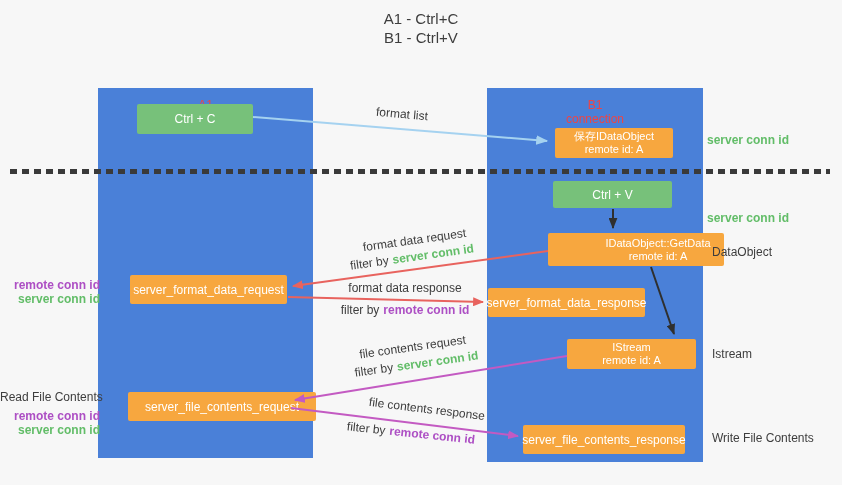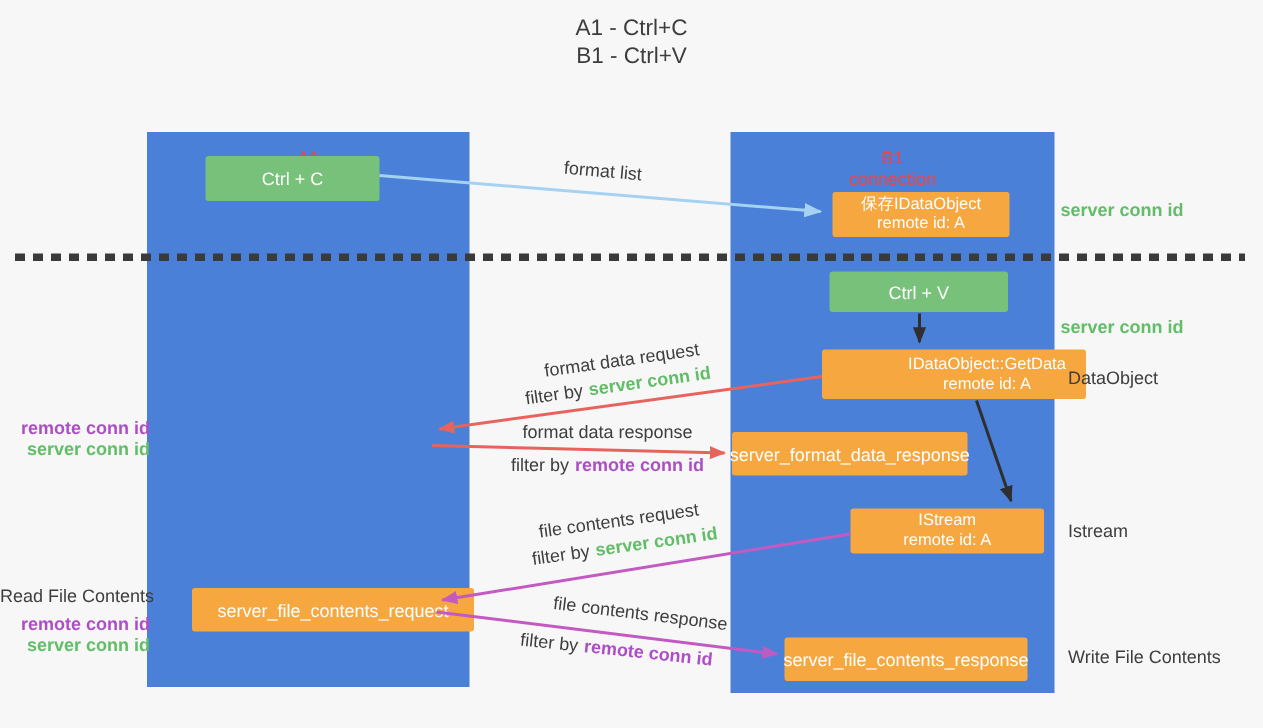--- a/index.html
+++ b/index.html
@@ -66,20 +66,23 @@
 
   <div class="node green" style="left:553px; top:181px; width:119px; height:27px;justify-content:center;">
     <div>Ctrl + V</div>
   </div>
 
   <div class="node orange two" style="left:548px; top:233px; width:132px; height:33px;padding-left:44px;">
     <div>IDataObject::GetData</div>
     <div>remote id: A</div>
   </div>
 
+  <div class="node orange" style="left:130px; top:275px; width:157px; height:29px;">
+    <div>server_format_data_request</div>
+  </div>
 
   <div class="node orange" style="left:488px; top:288px; width:157px; height:29px;">
     <div>server_format_data_response</div>
   </div>
 
   <div class="node orange two" style="left:567px; top:339px; width:129px; height:30px;">
     <div>IStream</div>
     <div>remote id: A</div>
   </div>
 

